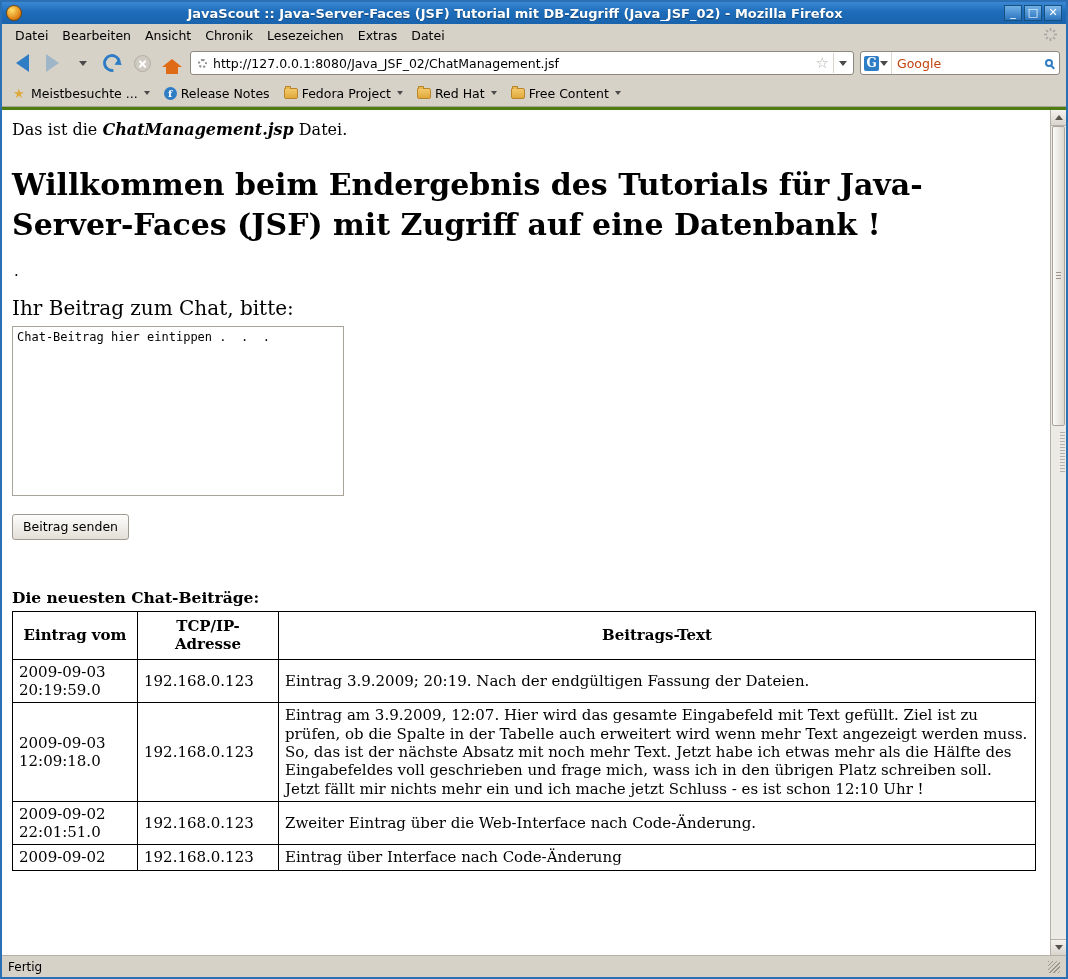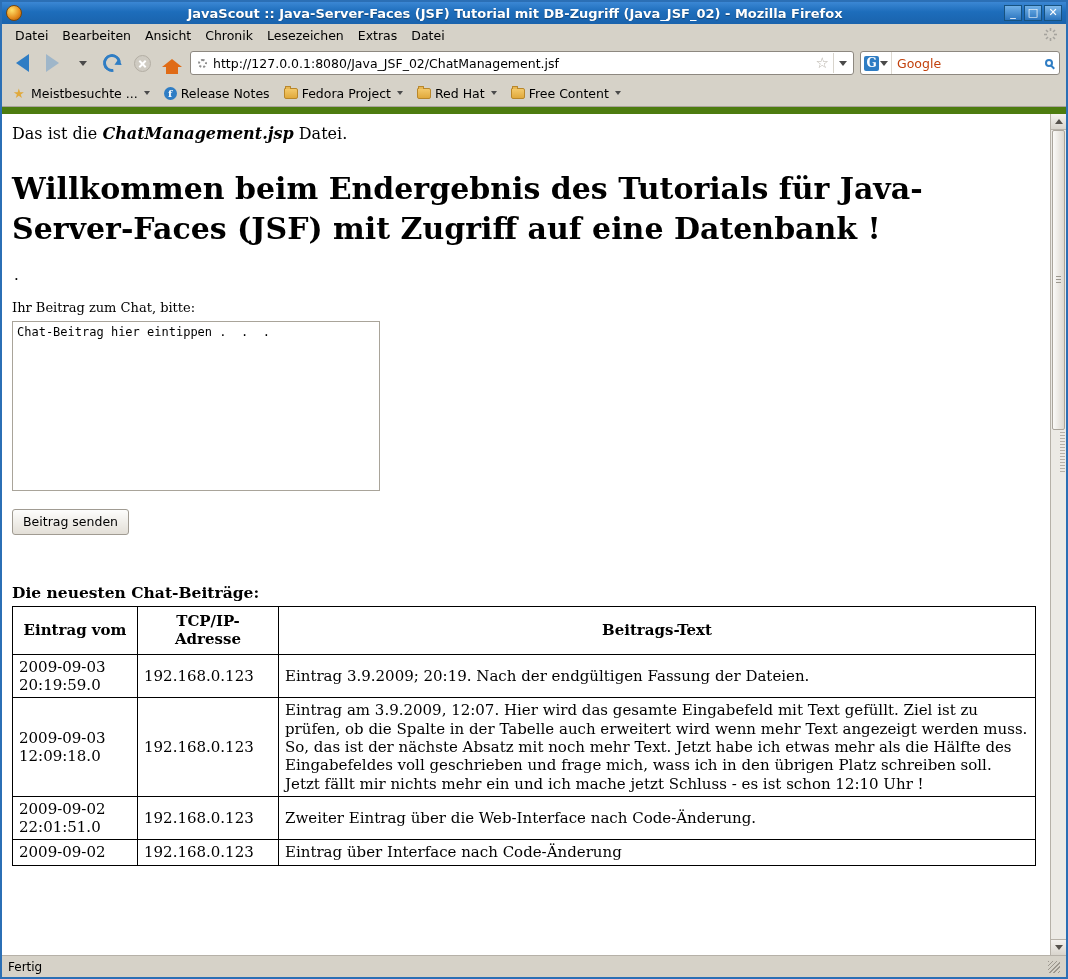--- a/index.html
+++ b/index.html
@@ -369,21 +369,21 @@
     flex: 0 0 auto;
   }
 
   
   .content-wrap {
     flex: 1 1 auto;
     display: flex;
     background: #ffffff;
     overflow: hidden;
     position: relative;
-    border-top: 7px solid #4d7c0f;
+    border-top: 3px solid #4d7c0f;
   }
   .page {
     flex: 1 1 auto;
     overflow: hidden;
     padding: 8px 10px 0 10px;
     box-sizing: border-box;
     font-family: "DejaVu Serif", serif;
     color: #000;
     background: #fff;
   }
@@ -459,25 +459,25 @@
     font-weight: bold;
     line-height: 1.32;
     margin: 26px 0 16px 0;
     font-family: "DejaVu Serif", serif;
   }
   .dot-line {
     font-size: 15px;
     margin: 18px 0 0 2px;
   }
   .label-beitrag {
-    font-size: 13px;
+    font-size: 20px;
     margin: 16px 0 6px 0;
   }
   textarea.chat-input {
-    width: 368px;
+    width: 332px;
     height: 170px;
     box-sizing: border-box;
     border: 1px solid #a9a49a;
     font-family: "DejaVu Sans Mono", monospace;
     font-size: 12px;
     color: #000;
     padding: 3px 4px;
     resize: none;
     background: #fff;
     display: block;

